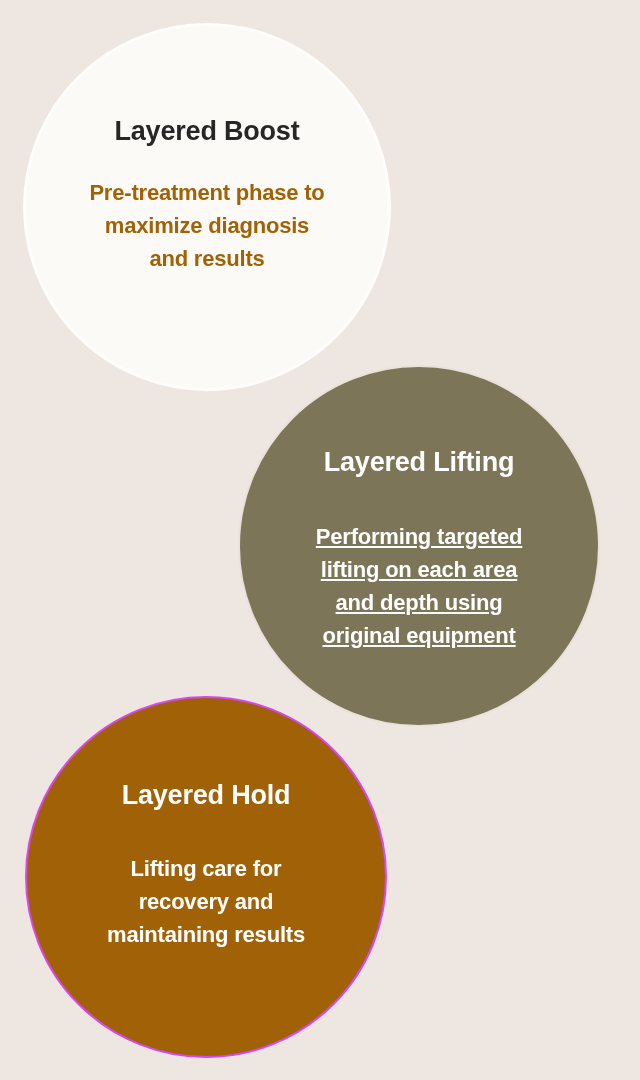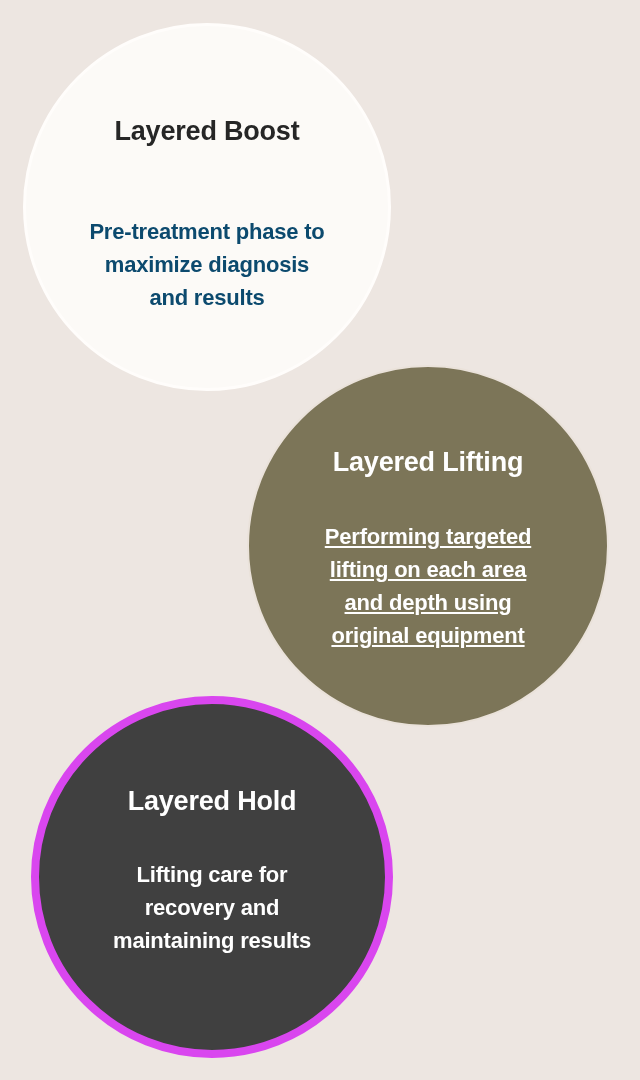--- a/index.html
+++ b/index.html
@@ -42,51 +42,51 @@
     width: 368px;
     height: 368px;
     background: #FCFAF7;
     border: 3px solid #FFFDFB;
   }
   .bubble-boost .bubble-title {
     color: #262626;
     margin-top: 90px;
   }
   .bubble-boost .bubble-desc {
-    color: #0c4a6e;
-    margin-top: 60px;
+    color: #a16207;
+    margin-top: 30px;
   }
 
   
   .bubble-lifting {
-    left: 247px;
+    left: 238px;
     top: 365px;
     width: 362px;
     height: 362px;
     background: #7C7558;
     border: 2px solid #EAE2DA;
   }
   .bubble-lifting .bubble-title {
     color: #FFFFFF;
     margin-top: 80px;
   }
   .bubble-lifting .bubble-desc {
     color: #FFFFFF;
     margin-top: 43px;
     text-decoration: underline;
   }
 
   
   .bubble-hold {
-    left: 31px;
+    left: 25px;
     top: 696px;
     width: 362px;
     height: 362px;
-    background: #404040;
-    border: 8px solid #d946ef;
+    background: #a16207;
+    border: 2px solid #d946ef;
   }
   .bubble-hold .bubble-title {
     color: #FFFFFF;
     margin-top: 82px;
   }
   .bubble-hold .bubble-desc {
     color: #FFFFFF;
     margin-top: 42px;
   }
 
@@ -101,21 +101,21 @@
   .bubble-desc {
     font-size: 22px;
     font-weight: bold;
     line-height: 33px;
     letter-spacing: -0.2px;
     white-space: pre-line;
     padding: 0 26px;
   }
 
   
-  .z1 { z-index: 1; gap: 9px; }
+  .z1 { z-index: 1; }
   .z2 { z-index: 2; }
   .z3 { z-index: 3; }
 </style>
 </head>
 <body>
 
 <div id="stage">
 
   <div class="bubble bubble-boost z1">
     <div class="bubble-title">Layered Boost</div>

